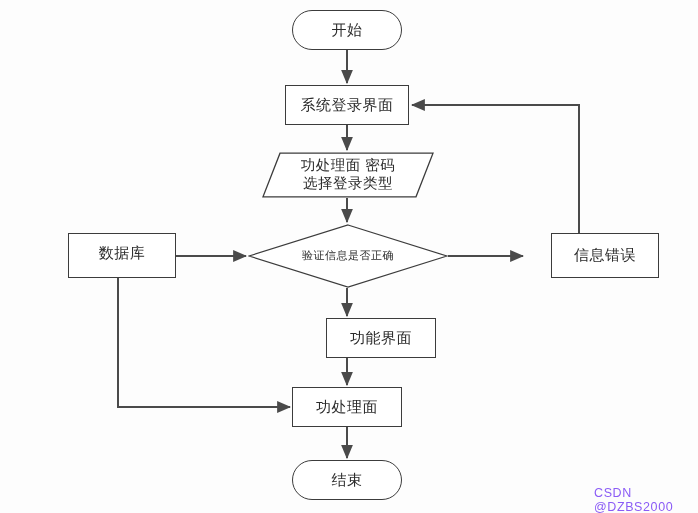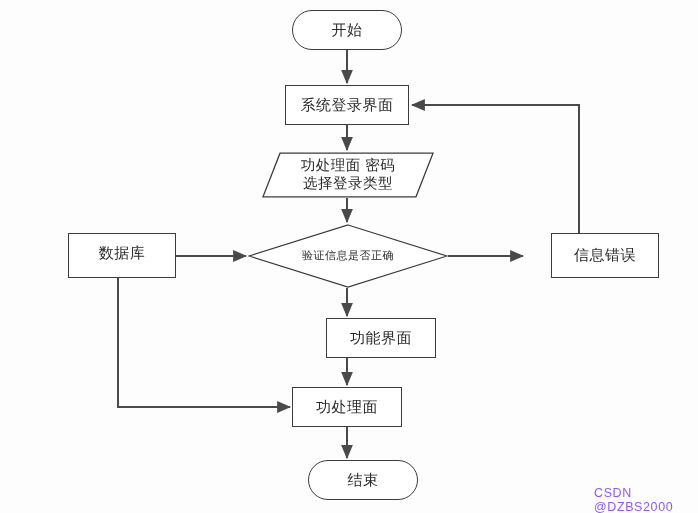--- a/index.html
+++ b/index.html
@@ -154,19 +154,19 @@
   </div>
 
   <div class="node process" style="left:292px; top:318px; width:110px; height:40px;margin-left:34px;">
     <span class="label">功能界面</span>
   </div>
 
   <div class="node process" style="left:292px; top:387px; width:110px; height:40px;text-align:center;">
     <span class="label">功处理面</span>
   </div>
 
-  <div class="node terminator" style="left:308px; top:460px; width:110px; height:40px;">
+  <div class="node terminator" style="left:292px; top:460px; width:110px; height:40px;">
     <span class="label">结束</span>
   </div>
 
   <div class="watermark" style="left:594px; top:486px;">CSDN @DZBS2000</div>
 
 </div>
 
 </body></html>

